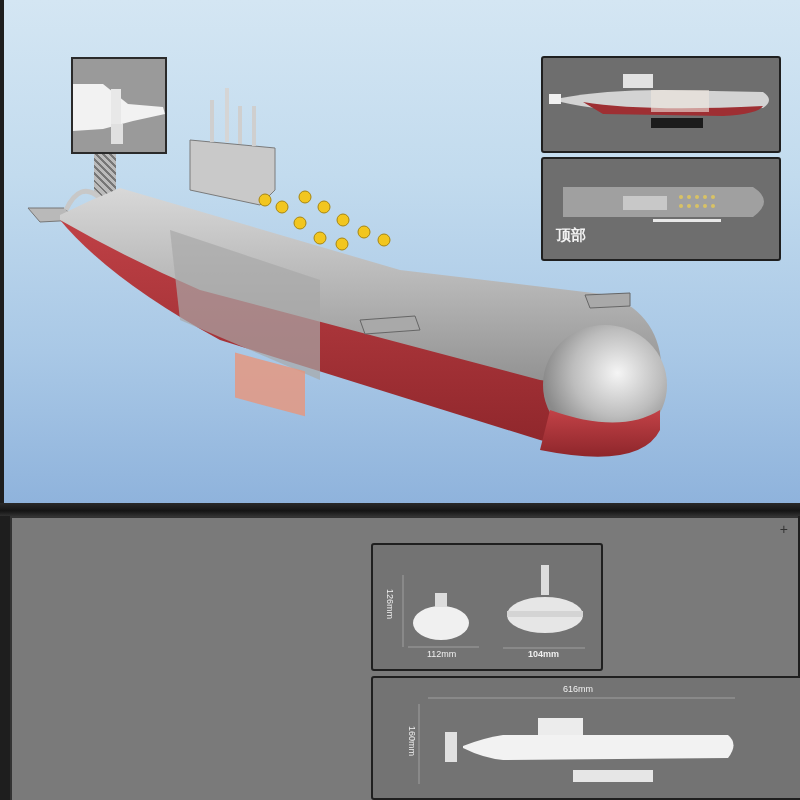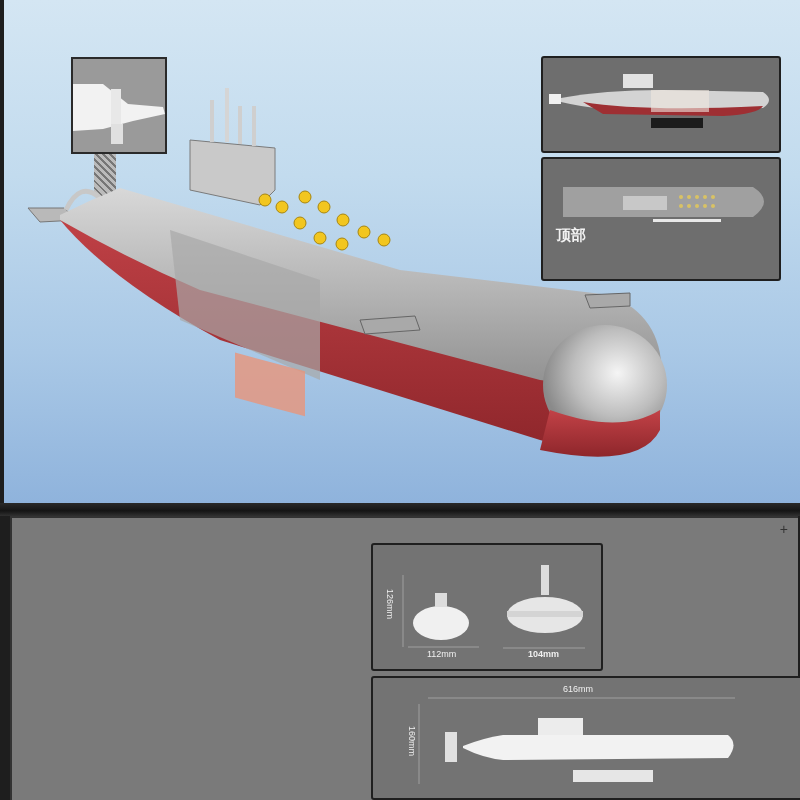--- a/index.html
+++ b/index.html
@@ -87,21 +87,21 @@
   <div class="panel" style="left:537px;top:56px;width:240px;height:97px;">
     <svg width="236" height="93" style="left:0;top:0;">
       <rect x="80" y="16" width="30" height="14" fill="#e2e2e2"></rect>
       <path d="M18,40 Q60,32 120,32 L220,34 Q232,42 220,50 L120,54 Q60,54 18,44 Z" fill="#d3d3d3"></path>
       <path d="M40,44 Q100,54 220,48 Q215,56 180,58 L60,56 Z" fill="#9e2f33"></path>
       <rect x="108" y="32" width="58" height="22" fill="#f0e8e0" opacity="0.6"></rect>
       <rect x="108" y="60" width="52" height="10" fill="#1b1b1b"></rect>
       <rect x="6" y="36" width="12" height="10" fill="#f0f0f0"></rect>
     </svg>
   </div>
-  <div class="panel" style="left:537px;top:157px;width:240px;height:124px;padding-left:16px;">
+  <div class="panel" style="left:537px;top:157px;width:240px;height:104px;padding-left:16px;">
     <svg width="236" height="92" style="left:0;top:0;">
       <path d="M20,28 L210,28 Q232,42 210,58 L20,58 Z" fill="#a0a0a0"></path>
       <rect x="80" y="37" width="44" height="14" fill="#c8c8c8"></rect>
       <g fill="#d9c264">
         <circle cx="138" cy="38" r="2"></circle>
           <circle cx="146" cy="38" r="2"></circle>
           <circle cx="154" cy="38" r="2"></circle>
           <circle cx="162" cy="38" r="2"></circle>
           <circle cx="170" cy="38" r="2"></circle>
         <circle cx="138" cy="47" r="2"></circle>

